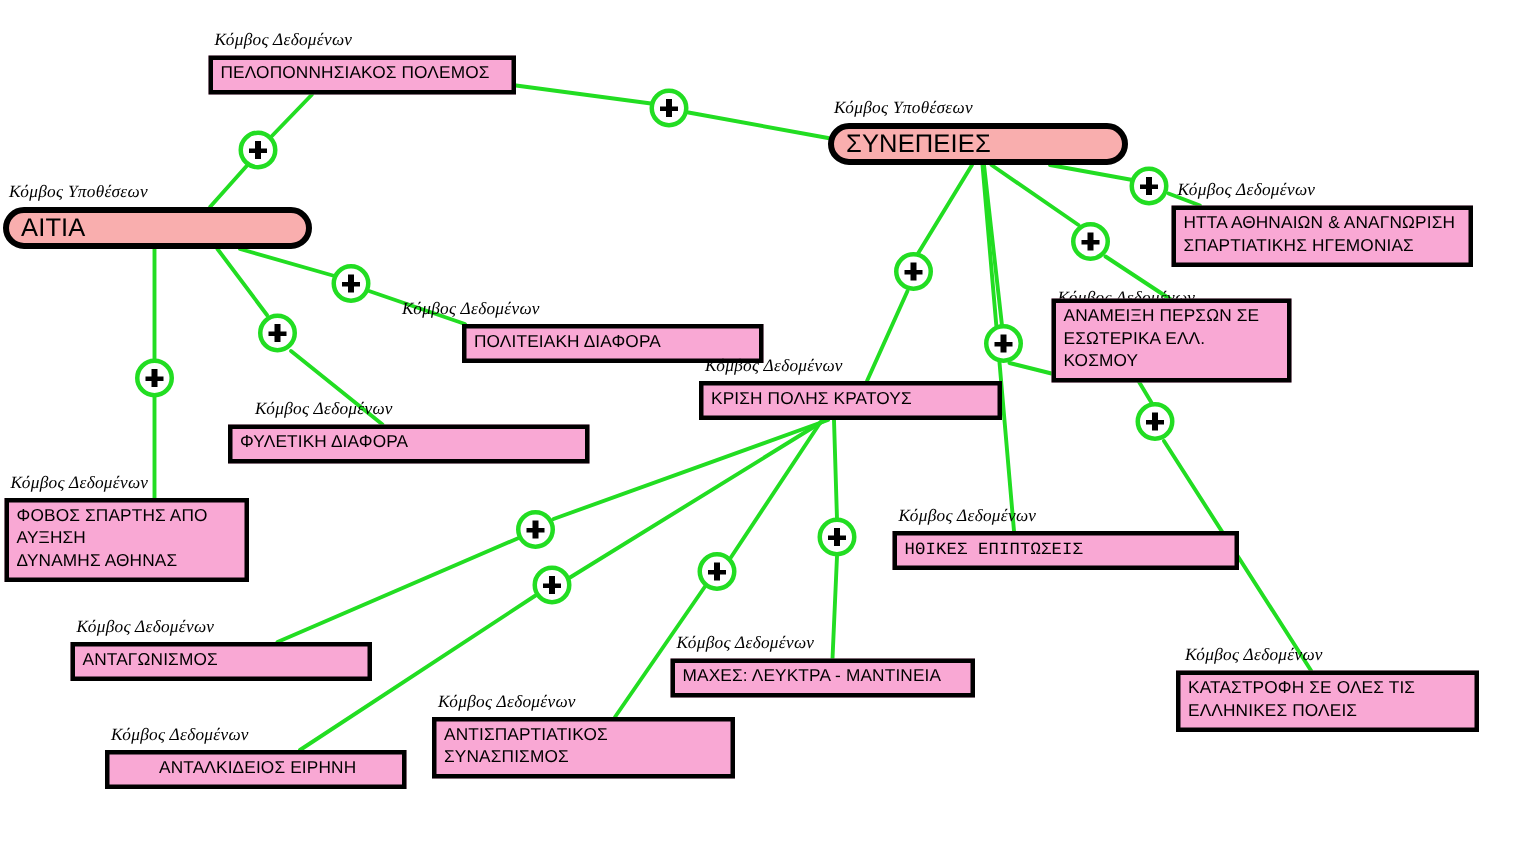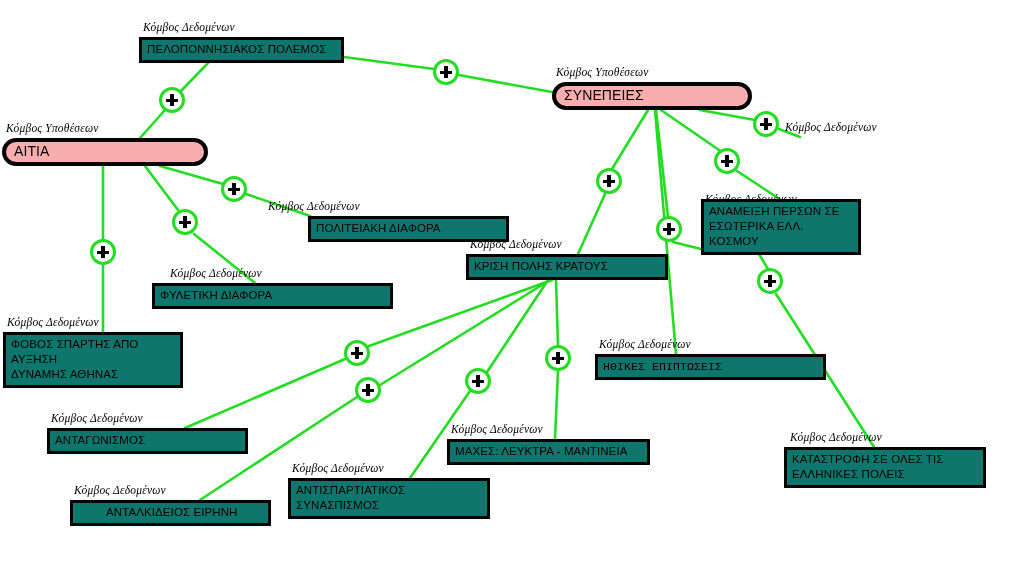--- a/index.html
+++ b/index.html
@@ -5,36 +5,36 @@
   html,body{margin:0;padding:0;background:#ffffff;}
   body{width:1013px;height:562px;overflow:hidden;
        font-family:"Liberation Sans","DejaVu Sans",sans-serif;}
   #canvas{position:relative;width:1013px;height:562px;background:#fff;}
   #edges{position:absolute;left:0;top:0;width:1013px;height:562px;}
 
   .node{position:absolute;box-sizing:border-box;}
 
   
   .data-box{
-    background:#0f766e;
+    background:#f9a8d4;
     border:3px solid #000000;
     padding:2px 5px 3px 5px;
     font-size:11.5px;
     line-height:15px;
     color:#000;
     white-space:pre-line;
     letter-spacing:0.1px;
   }
   
   .hyp-box{
     background:#f9aeae;
     border:4px solid #000000;
     border-radius:16px;
     padding:2px 8px 3px 8px;
-    font-size:14px;
+    font-size:17px;
     line-height:15px;
     color:#000;
     letter-spacing:0.1px;
   }
   
   .cap{
     position:absolute;
     font-family:"Liberation Serif","DejaVu Serif",serif;
     font-style:italic;
     font-size:11.5px;
@@ -92,31 +92,33 @@
       <line x1="556" y1="280" x2="558" y2="346" stroke="#22dd22" stroke-width="2.6" stroke-linecap="round"></line>
       <line x1="558" y1="371" x2="555" y2="439" stroke="#22dd22" stroke-width="2.6" stroke-linecap="round"></line>
     </svg>
 <div class="cap" style="left: 143px; top: 21px;">Κόμβος Δεδομένων</div>
     <div class="node data-box" style="left: 139px; top: 37px; width: 205px; min-height: 26px;">ΠΕΛΟΠΟΝΝΗΣΙΑΚΟΣ ΠΟΛΕΜΟΣ</div>
     <div class="cap" style="left: 6px; top: 122px;">Κόμβος Υποθέσεων</div>
     <div class="node hyp-box" style="left: 2px; top: 138px; width: 206px; min-height: 28px;">ΑΙΤΙΑ</div>
     <div class="cap" style="left: 556px; top: 66px;">Κόμβος Υποθέσεων</div>
     <div class="node hyp-box" style="left: 552px; top: 82px; width: 200px; min-height: 28px;">ΣΥΝΕΠΕΙΕΣ</div>
     <div class="cap" style="left: 785px; top: 121px;">Κόμβος Δεδομένων</div>
+    <div class="node data-box" style="left: 781px; top: 137px; width: 201px; min-height: 40px;">ΗΤΤΑ ΑΘΗΝΑΙΩΝ &amp; ΑΝΑΓΝΩΡΙΣΗ
+ΣΠΑΡΤΙΑΤΙΚΗΣ ΗΓΕΜΟΝΙΑΣ</div>
     <div class="cap" style="left: 268px; top: 200px;">Κόμβος Δεδομένων</div>
     <div class="node data-box" style="left: 264px; top: 216px; width: 201px; min-height: 26px; margin-left: 44px;">ΠΟΛΙΤΕΙΑΚΗ ΔΙΑΦΟΡΑ</div>
     <div class="cap" style="left: 705px; top: 193px;">Κόμβος Δεδομένων</div>
     <div class="node data-box" style="left: 701px; top: 199px; width: 160px; min-height: 40px;">ΑΝΑΜΕΙΞΗ ΠΕΡΣΩΝ ΣΕ
 ΕΣΩΤΕΡΙΚΑ ΕΛΛ. ΚΟΣΜΟΥ</div>
     <div class="cap" style="left: 470px; top: 238px;">Κόμβος Δεδομένων</div>
     <div class="node data-box" style="left: 466px; top: 254px; width: 202px; min-height: 26px;">ΚΡΙΣΗ ΠΟΛΗΣ ΚΡΑΤΟΥΣ</div>
     <div class="cap" style="left: 170px; top: 267px;">Κόμβος Δεδομένων</div>
     <div class="node data-box" style="left: 152px; top: 283px; width: 241px; min-height: 26px;">ΦΥΛΕΤΙΚΗ ΔΙΑΦΟΡΑ</div>
     <div class="cap" style="left: 7px; top: 316px;">Κόμβος Δεδομένων</div>
-    <div class="node data-box" style="left: 3px; top: 332px; width: 180px; min-height: 40px;">ΦΟΒΟΣ ΣΠΑΡΤΗΣ ΑΠΟ ΑΥΞΗΣΗ
+    <div class="node data-box" style="left: 3px; top: 332px; width: 163px; min-height: 40px;">ΦΟΒΟΣ ΣΠΑΡΤΗΣ ΑΠΟ ΑΥΞΗΣΗ
 ΔΥΝΑΜΗΣ ΑΘΗΝΑΣ</div>
     <div class="cap" style="left: 599px; top: 338px;">Κόμβος Δεδομένων</div>
     <div class="node data-box" style="left: 595px; top: 354px; width: 231px; min-height: 26px; font-family: Liberation Mono, monospace;">ΗΘΙΚΕΣ ΕΠΙΠΤΩΣΕΙΣ</div>
     <div class="cap" style="left: 51px; top: 412px;">Κόμβος Δεδομένων</div>
     <div class="node data-box" style="left: 47px; top: 428px; width: 201px; min-height: 26px;">ΑΝΤΑΓΩΝΙΣΜΟΣ</div>
     <div class="cap" style="left: 451px; top: 423px;">Κόμβος Δεδομένων</div>
     <div class="node data-box" style="left: 447px; top: 439px; width: 203px; min-height: 26px;">ΜΑΧΕΣ: ΛΕΥΚΤΡΑ - ΜΑΝΤΙΝΕΙΑ</div>
     <div class="cap" style="left: 790px; top: 431px;">Κόμβος Δεδομένων</div>
     <div class="node data-box" style="left: 784px; top: 447px; width: 202px; min-height: 40px;">ΚΑΤΑΣΤΡΟΦΗ ΣΕ ΟΛΕΣ ΤΙΣ
 ΕΛΛΗΝΙΚΕΣ ΠΟΛΕΙΣ</div>

